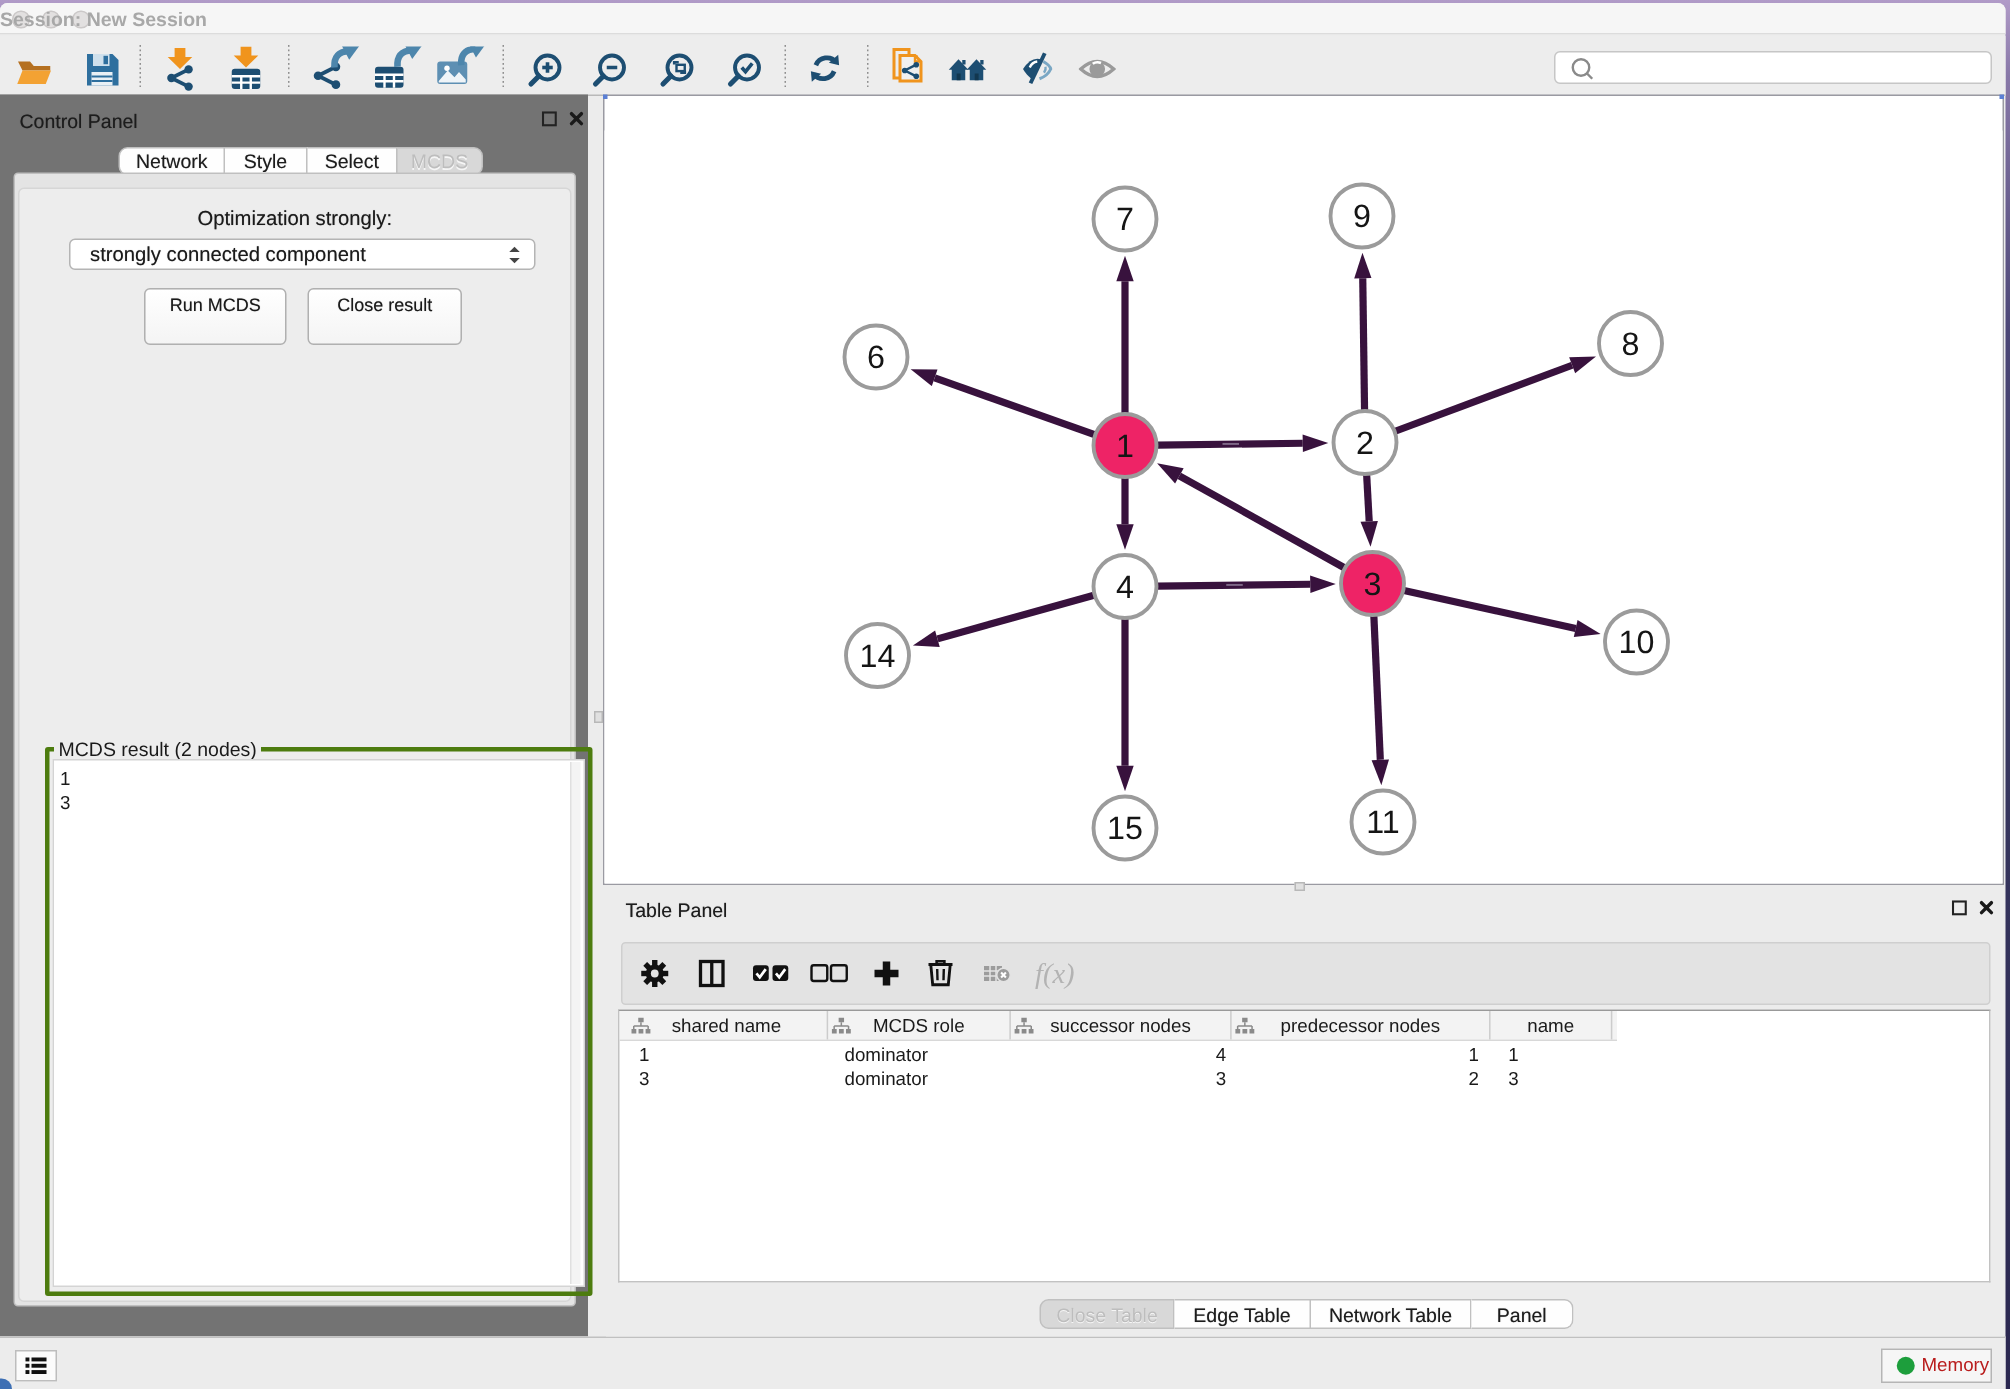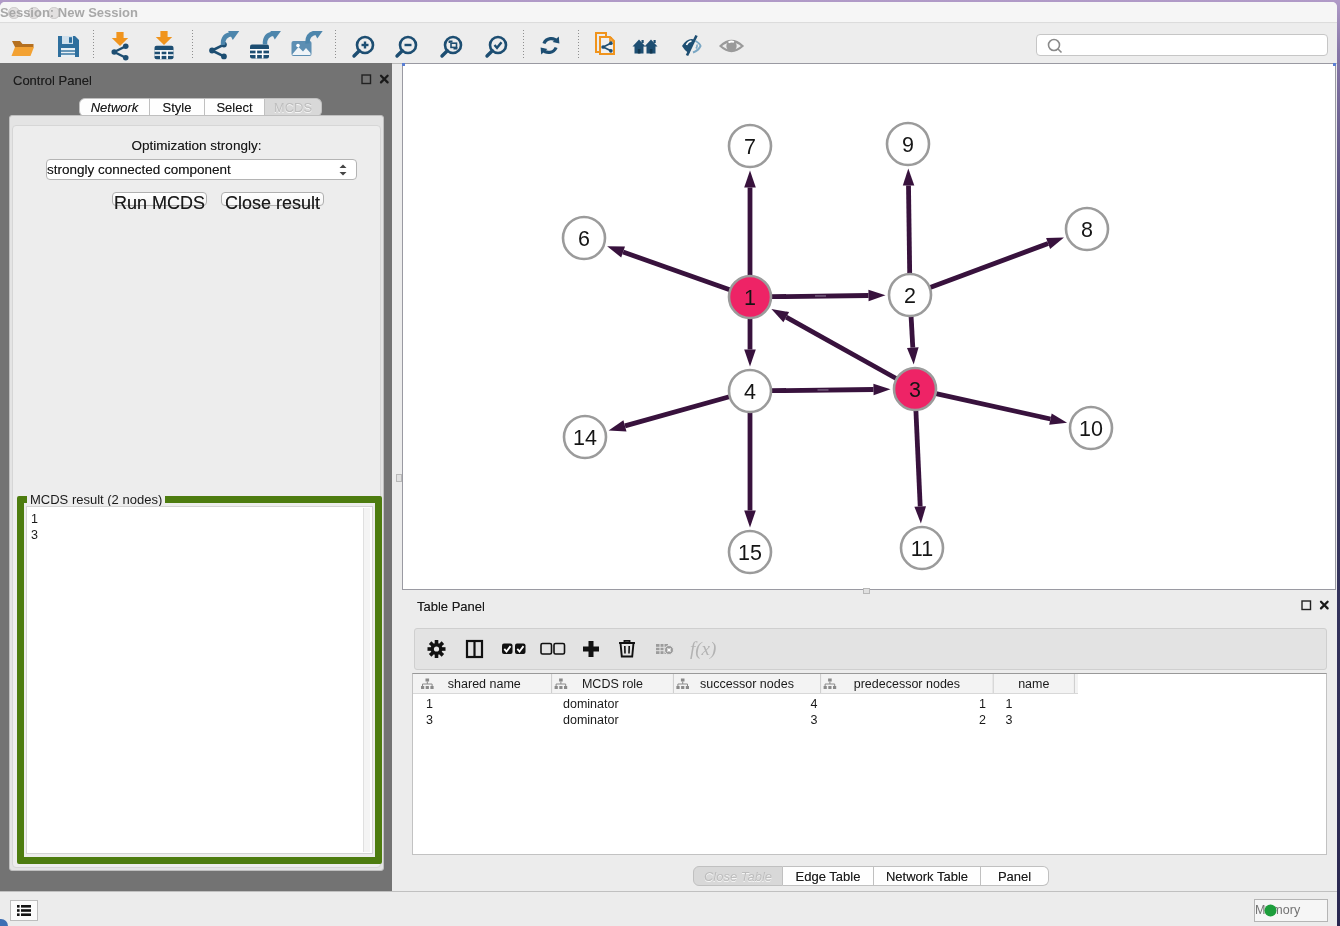--- a/index.html
+++ b/index.html
@@ -9,26 +9,26 @@
 #title { position:absolute; top:3px; width:100%; text-align:left; font-size:13px; font-weight:700; color:#a8a8a8; }
 #toolbar { position:absolute; left:0; top:22px; width:100%; height:40px; background:#ededed; border-bottom:1px solid #b9b9b9; }
 .ti { position:absolute; }
 .tsep { position:absolute; top:6px; height:28px; width:1px; background-image:linear-gradient(#8f8f8f 34%, rgba(255,255,255,0) 0%); background-size:1px 3px; }
 #search { position:absolute; left:1036px; top:10px; width:292px; height:22px; background:#fff; border:1px solid #c6c6c6; border-radius:4px; }
 #main { position:absolute; left:0; top:61px; width:100%; height:828px; }
 #cp { position:absolute; left:0; top:0; width:392px; height:828px; background:#737373; }
 .phead { font-size:13px; color:#1c1c1c; text-shadow:0 0 0.5px rgba(20,20,20,0.5); }
 .tabrow { position:absolute; display:flex; height:19px; }
 .tab { font-size:13px; color:#1c1c1c; text-shadow:0 0 0.5px rgba(20,20,20,0.5); background:#fefefe; border:1px solid #c0c0c0; border-left:none; padding:0 0; text-align:center; line-height:18px; }
-.tab.first { border-left:1px solid #c0c0c0; border-radius:6px 0 0 6px;font-style:italic; }
+.tab.first { border-left:1px solid #c0c0c0; border-radius:6px 0 0 6px; }
 .tab.last { border-radius:0 6px 6px 0; }
 .tab.sel { background:#d8d8d8; color:#bdbdbd; text-shadow:0 1px 0 #f6f6f6; }
 #cpbody { position:absolute; left:9px; top:52px; width:375px; height:756px; background:#e4e4e4; border:1px solid #bfbfbf; border-radius:3px; }
 #cpinner { position:absolute; left:2px; top:9px; width:369px; height:743px; background:#ededed; border:1px solid #d6d6d6; border-radius:4px; }
-.btn { position:absolute; height:14px; background:linear-gradient(#ffffff,#f4f4f4); border:1px solid #b0b0b0; border-radius:4px; font-size:18px; color:#1a1a1a; text-shadow:0 0 0.5px rgba(20,20,20,0.5); text-align:center; line-height:20px;margin-left:16px; }
+.btn { position:absolute; height:38px; background:linear-gradient(#ffffff,#f4f4f4); border:1px solid #b0b0b0; border-radius:4px; font-size:12px; color:#1a1a1a; text-shadow:0 0 0.5px rgba(20,20,20,0.5); text-align:center; line-height:20px; }
 #netwin { position:absolute; left:402px; top:0; width:934px; height:527px; border:1px solid #9a9aa2; background:#fff; }
 #nettitle { position:absolute; left:0; top:0; width:100%; height:22px; background:linear-gradient(#f6f6f6,#e9e9e9); border-bottom:1px solid #b5b5b5; }
 .ntl { position:absolute; top:6px; width:12px; height:12px; border-radius:50%; } .ntl svg { display:block; position:absolute; left:0; top:0; }
 #tp { position:absolute; left:404px; top:531px; width:932px; height:297px; background:#ececec; }
 #statusbar { position:absolute; left:0; top:889px; width:1337px; height:35px; background:#ececec; border-top:1px solid #c0c0c0; }
 </style></head><body>
 <div id="win">
 <div id="titlebar">
  <div class="tl" style="left:8px"></div>
  <div class="tl" style="left:28px"></div>
@@ -173,31 +173,31 @@
         </svg>
  <div class="tabrow" style="left:79px;top:35px">
   <div class="tab first" style="width:71px">Network</div>
   <div class="tab" style="width:55px">Style</div>
   <div class="tab" style="width:60px">Select</div>
   <div class="tab sel last" style="width:57px">MCDS</div>
  </div>
  <div id="cpbody">
           <div id="cpinner">
   <div style="position:absolute;left:0;top:12px;width:100%;text-align:center;font-size:13.5px;color:#1a1a1a;text-shadow:0 0 0.5px rgba(20,20,20,0.5)">Optimization strongly:</div>
-  <div style="position:absolute;left:33px;top:33px;width:311px;height:21px;background:#fff;border:1px solid #b4b4b4;border-radius:4px;font-size:13.5px;color:#1a1a1a;line-height:20px;text-shadow:0 0 0.5px rgba(20,20,20,0.5)">strongly connected component
+  <div style="position:absolute;left:33px;top:33px;width:311px;height:21px;background:#fff;border:1px solid #b4b4b4;border-radius:4px;font-size:13.5px;color:#1a1a1a;line-height:20px;padding-left:13px;text-shadow:0 0 0.5px rgba(20,20,20,0.5)">strongly connected component
     <svg width="10" height="14" style="position:absolute;right:8px;top:3px">
                 <path d="M1.5,5 L5,1.5 L8.5,5 Z" fill="#444"></path>
                 <path d="M1.5,9 L5,12.5 L8.5,9 Z" fill="#444"></path>
               </svg>
   </div>
   <div class="btn" style="left:83px;top:66px;width:95px">Run MCDS</div>
   <div class="btn" style="left:192px;top:66px;width:103px">Close result</div>
  </div>
         </div>
- <fieldset style="position:absolute;left:17px;top:429px;width:365px;height:372px;border:7px solid #4d7c0f;border-radius:2px;position:relative">
+ <fieldset style="position:absolute;left:30px;top:429px;width:365px;height:372px;border:3px solid #4d7c0f;border-radius:2px;position:relative">
   <legend style="font-size:13px;color:#1a1a1a;margin-left:3px;padding:0 3px">MCDS result (2 nodes)</legend>
   <div style="position:absolute;left:2px;top:-1px;right:2px;bottom:3px;background:#fff;border:1px solid #d4d4d4;font-size:12.5px;color:#1a1a1a;padding:4px 4px 2px;line-height:16px">1<br>3
    <div style="position:absolute;right:2px;top:1px;bottom:1px;width:7px;background:#f4f4f4;border-left:1px solid #e0e0e0"></div>
   </div>
  </fieldset>
 </div>
 <div id="netwin">
         <div style="position:absolute;left:-1px;top:-1px;width:3px;height:3px;background:#5b7fd4"></div>
         <div style="position:absolute;right:-1px;top:-1px;width:3px;height:3px;background:#5b7fd4"></div>
  <div style="position:absolute;left:0;top:23px;width:932px;height:502px;background:#fff;overflow:hidden" id="canvas">
@@ -383,18 +383,18 @@
           <g fill="#111">
    <rect x="6" y="4" width="2.6" height="2.6"></rect>
             <rect x="10" y="4" width="10" height="2.6"></rect>
    <rect x="6" y="8.2" width="2.6" height="2.6"></rect>
             <rect x="10" y="8.2" width="10" height="2.6"></rect>
    <rect x="6" y="12.4" width="2.6" height="2.6"></rect>
             <rect x="10" y="12.4" width="10" height="2.6"></rect>
   </g>
         </svg>
  </div>
- <div style="position:absolute;left:1254px;top:7px;width:74px;height:23px;background:#f6f6f6;border:1px solid #b5b5b5;font-size:12.5px;color:#737373;line-height:21px;">Memory<svg width="13" height="13" style="position:absolute;left:9px;top:4px">
+ <div style="position:absolute;left:1254px;top:7px;width:74px;height:23px;background:#f6f6f6;border:1px solid #b5b5b5;font-size:12.5px;color:#b91c1c;line-height:21px;padding-left:26px">Memory<svg width="13" height="13" style="position:absolute;left:9px;top:4px">
           <circle cx="6.5" cy="6.5" r="6" fill="#1d9e3c"></circle>
         </svg></div>
 </div>
 </div>
 <div style="position:absolute;left:0;top:919px;width:8px;height:7px;background:#3d6fb4;border-radius:0 7px 0 0"></div>
 
 </body></html>

